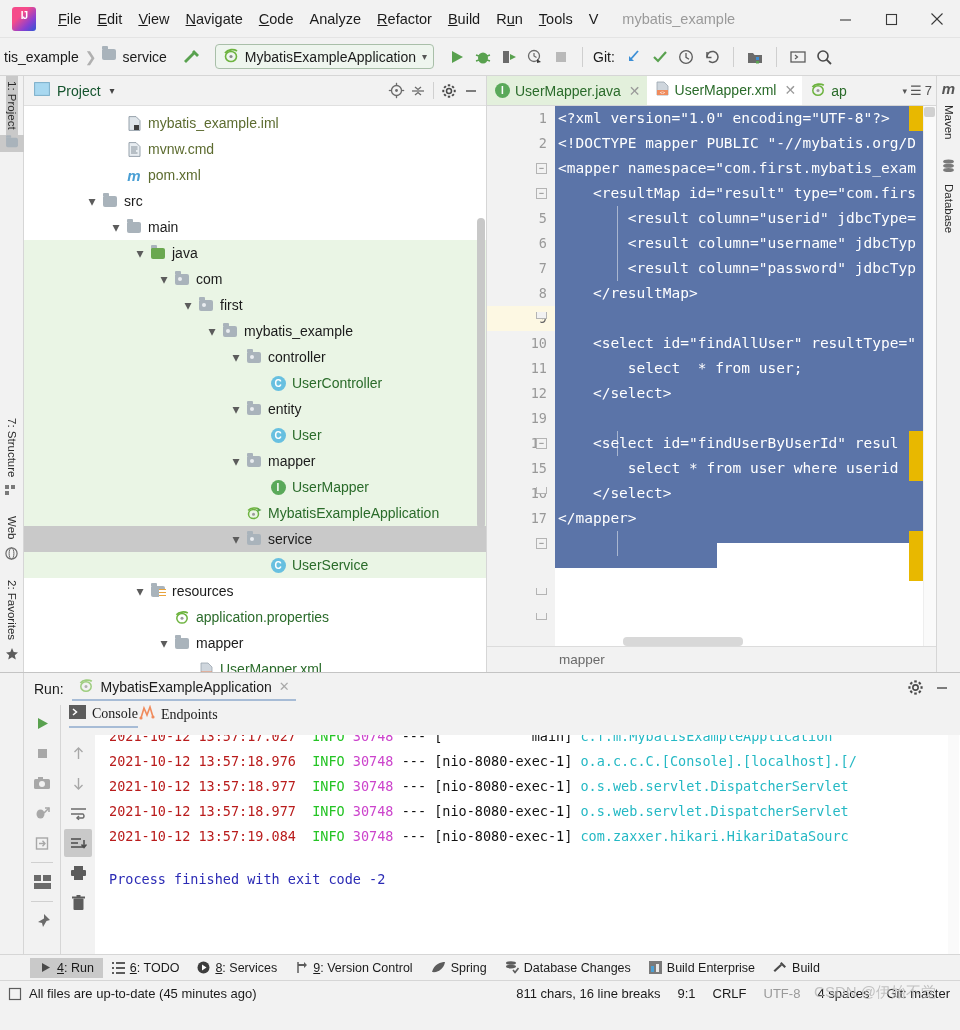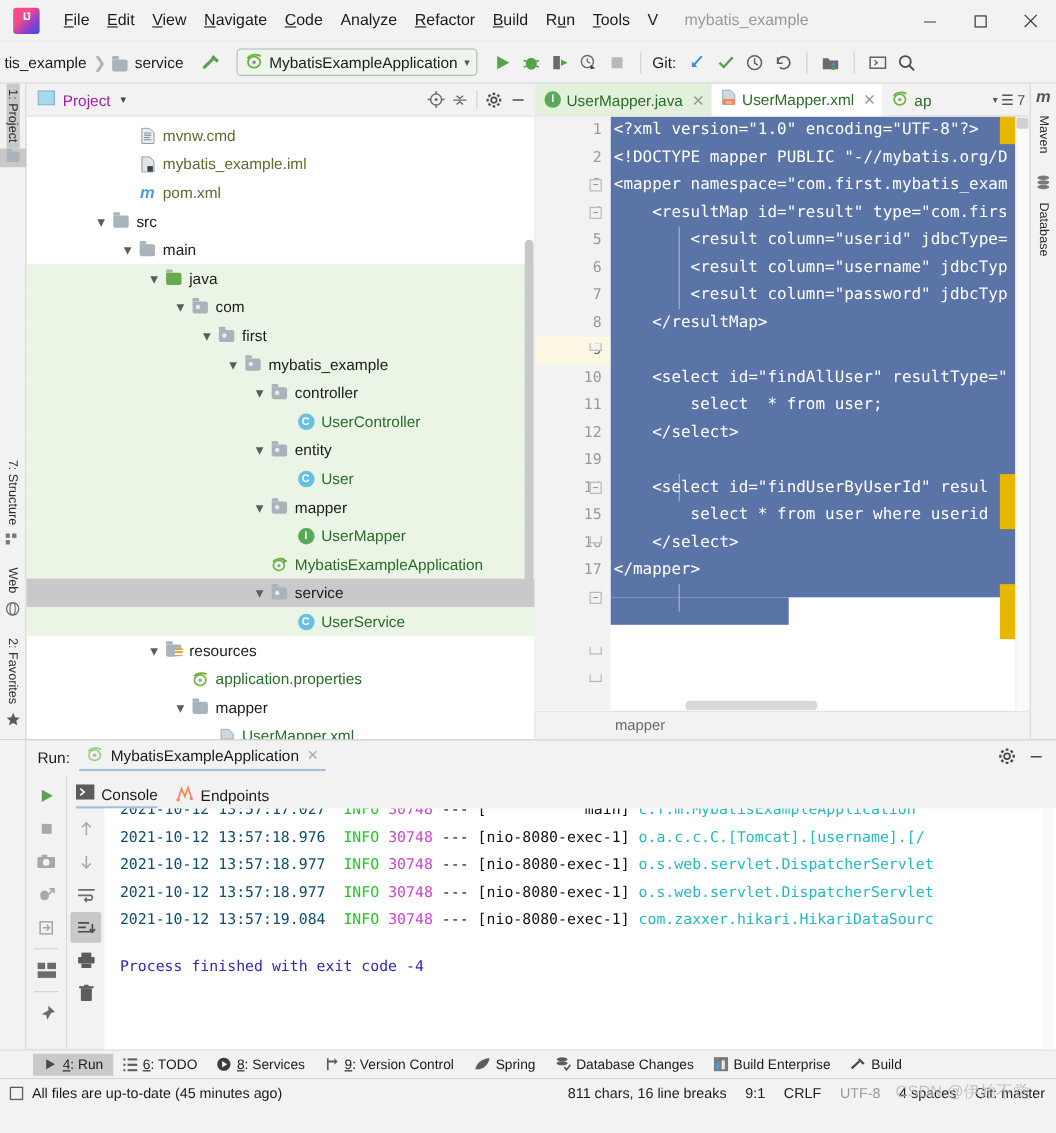--- a/index.html
+++ b/index.html
@@ -70,21 +70,21 @@
     padding:5px 0; white-space:nowrap; letter-spacing:0px;
   }
   .vlabel.sel { background:#c9c9c9; }
   .vitem{display:flex;flex-direction:column;align-items:center;}
 
   
   #project-panel{width:463px;background:#fff;display:flex;flex-direction:column;flex:none;
                  border-right:1px solid #d6d6d6;}
   #proj-head{height:30px;background:#f2f2f2;display:flex;align-items:center;
              padding:0 4px 0 10px;border-bottom:1px solid #e0e0e0;flex:none;}
-  #proj-head .title{font-size:14px;color:#a21caf;margin-left:7px;}
+  #proj-head .title{font-size:14px;color:#14532d;margin-left:7px;}
   .hicon{width:22px;height:22px;display:flex;align-items:center;justify-content:center;}
   #tree{flex:1;overflow:hidden;position:relative;padding-top:4px;}
   .trow{height:26px;display:flex;align-items:center;font-size:14px;white-space:nowrap;position:relative;}
   .trow .arrow{width:16px;display:flex;justify-content:center;color:#5c5c5c;flex:none;}
   .trow .ico{width:20px;display:flex;justify-content:center;align-items:center;flex:none;}
   .trow .txt{margin-left:4px;}
   .green-bg{background:#eaf5e5;}
   .sel-bg{background:#c9c9c9;}
   .c-green{color:#2a6b2a;}
   .c-dark{color:#1b1b1b;}
@@ -129,26 +129,26 @@
   #run-head .rl{font-size:14px;color:#1b1b1b;}
   #run-tab{display:flex;align-items:center;gap:7px;padding:0 6px 3px 6px;border-bottom:2px solid #a7bcd6;}
   #run-tab .nm{font-size:14px;color:#1b1b1b;}
   #run-head-right{margin-left:auto;display:flex;align-items:center;gap:10px;padding-right:10px;}
   #run-inner{flex:1;display:flex;min-height:0;}
   .rtoolcol{width:36px;display:flex;flex-direction:column;align-items:center;padding-top:4px;gap:2px;flex:none;}
   .rico{width:28px;height:28px;display:flex;align-items:center;justify-content:center;}
   .rico.on{background:#c9c9c9;border-radius:2px;}
   .rsep{width:22px;height:1px;background:#d0d0d0;margin:3px 0;}
   #console-col{flex:1;display:flex;flex-direction:column;min-width:0;border-left:1px solid #d6d6d6;}
-  #ctabs{height:30px;display:flex;align-items:flex-end;gap:16px;padding-left:8px;flex:none;}
+  #ctabs{height:30px;display:flex;align-items:flex-start;padding-left:8px;flex:none;font-family:Liberation Serif, serif;}
   .ctab{display:flex;align-items:center;gap:6px;font-size:14px;color:#1b1b1b;padding-bottom:3px;}
   .ctab.active{border-bottom:2px solid #a7bcd6;}
   #console{flex:1;background:#fff;position:relative;overflow:hidden;padding-top:2px;}
   .logline{height:25px;line-height:25px;font-family:"DejaVu Sans Mono",monospace;font-size:13.5px;white-space:pre;padding-left:14px;}
-  .lg-ts{color:#0c4a6e;} .lg-info{color:#24c424;} .lg-pid{color:#cc44cc;}
+  .lg-ts{color:#b91c1c;} .lg-info{color:#24c424;} .lg-pid{color:#cc44cc;}
   .lg-dash{color:#111;} .lg-thread{color:#111;} .lg-cls{color:#24b8c4;}
   .lg-done{color:#2b2bb5;}
   #console-scroll{position:absolute;right:1px;top:0;width:11px;height:100%;background:#fafafa;}
 
   
   #bottombar{height:26px;display:flex;align-items:center;background:#f2f2f2;border-top:1px solid #d6d6d6;
              padding-left:30px;gap:0;}
   .bbtn{display:flex;align-items:center;gap:5px;font-size:12.5px;color:#1b1b1b;padding:3px 9px;white-space:nowrap;}
   .bbtn.sel{background:#c9c9c9;}
   .bbtn .u{text-decoration:underline;}
@@ -205,21 +205,21 @@
     <div class="wbtn">
       <svg width="14" height="14" viewBox="0 0 14 14">
           <line x1="1.5" y1="1.5" x2="12.5" y2="12.5" stroke="#3a3a3a" stroke-width="1.1"></line>
           <line x1="12.5" y1="1.5" x2="1.5" y2="12.5" stroke="#3a3a3a" stroke-width="1.1"></line>
         </svg>
     </div>
   </div>
 </div>
 
 <div id="navbar">
-  <div style="display:flex;align-items:flex-end;margin-left:4px;">
+  <div style="display:flex;align-items:flex-start;margin-left:4px;">
     <span class="crumb">tis_example</span>
     <span class="crumb-sep">❯</span>
     <span class="folder" style="margin-right:6px;"></span>
     <span class="crumb">service</span>
   </div>
 
   <div class="tb-ico" style="margin-left:12px;">
     <svg width="20" height="20" viewBox="0 0 20 20">
         <path d="M4 16 L13 7 L11 5 L2 14 Z" fill="#59a14f"></path>
         <path d="M12 3 L17 8 L15 10 L10 5 Z" fill="#59a14f"></path>
@@ -406,41 +406,41 @@
           </svg>
       </span>
     </div>
     <div id="tree">
       <div id="tree-rows">
           <div class="trow">
             <span style="width:84px;flex:none;"></span>
             <span class="arrow"></span>
             <span class="ico">
               <svg width="13" height="15" viewBox="0 0 13 15">
+                <path d="M1 .6 h7 l4 4 v9.8 H1 z" fill="#dfe5ea" stroke="#8d99a4" stroke-width=".9"></path>
+                <rect x="6" y="9" width="5" height="5" fill="#3d3d3d"></rect>
+              </svg>
+            </span>
+            <span class="txt c-olive">mybatis_example.iml</span>
+          </div>
+          <div class="trow">
+            <span style="width:84px;flex:none;"></span>
+            <span class="arrow"></span>
+            <span class="ico">
+              <svg width="13" height="15" viewBox="0 0 13 15">
                 <path d="M1 .6 h7 l4 4 v9.8 H1 z" fill="#e8edf1" stroke="#8d99a4" stroke-width=".9"></path>
                 <g stroke="#7a8691" stroke-width=".9">
                   <line x1="3" y1="5" x2="9.5" y2="5"></line>
                   <line x1="3" y1="7" x2="9.5" y2="7"></line>
                   <line x1="3" y1="9" x2="8" y2="9"></line>
                   <line x1="3" y1="11" x2="9.5" y2="11"></line>
                 </g>
               </svg>
             </span>
             <span class="txt c-olive">mvnw.cmd</span>
-          </div>
-          <div class="trow">
-            <span style="width:84px;flex:none;"></span>
-            <span class="arrow"></span>
-            <span class="ico">
-              <svg width="13" height="15" viewBox="0 0 13 15">
-                <path d="M1 .6 h7 l4 4 v9.8 H1 z" fill="#dfe5ea" stroke="#8d99a4" stroke-width=".9"></path>
-                <rect x="6" y="9" width="5" height="5" fill="#3d3d3d"></rect>
-              </svg>
-            </span>
-            <span class="txt c-olive">mybatis_example.iml</span>
           </div>
           <div class="trow">
             <span style="width:84px;flex:none;"></span>
             <span class="arrow"></span>
             <span class="ico">
               <span style="font-style:italic;font-weight:bold;color:#4a9fd4;font-size:15px;line-height:1;">m</span>
             </span>
             <span class="txt c-olive">pom.xml</span>
           </div>
           <div class="trow">
@@ -885,26 +885,26 @@
               <svg width="15" height="16" viewBox="0 0 15 16">
                   <rect x="2.5" y="3.5" width="10" height="11.5" rx="1" fill="#5c5c5c"></rect>
                   <rect x="1" y="1.5" width="13" height="2" fill="#5c5c5c"></rect>
                   <rect x="5.5" y="0" width="4" height="2" fill="#5c5c5c"></rect>
                 </svg>
             </div>
           </div>
           <div id="console">
             <div id="console-lines">
                 <div class="logline" style="margin-top: -13px;"><span class="lg-ts">2021-10-12 13:57:17.027</span>  <span class="lg-info">INFO</span> <span class="lg-pid">30748</span> <span class="lg-dash">---</span> <span class="lg-thread">[           main]</span> <span class="lg-cls">c.f.m.MybatisExampleApplication</span></div>
-                <div class="logline"><span class="lg-ts">2021-10-12 13:57:18.976</span>  <span class="lg-info">INFO</span> <span class="lg-pid">30748</span> <span class="lg-dash">---</span> <span class="lg-thread">[nio-8080-exec-1]</span> <span class="lg-cls">o.a.c.c.C.[Tomcat].[username].[/</span></div>
+                <div class="logline"><span class="lg-ts">2021-10-12 13:57:18.976</span>  <span class="lg-info">INFO</span> <span class="lg-pid">30748</span> <span class="lg-dash">---</span> <span class="lg-thread">[nio-8080-exec-1]</span> <span class="lg-cls">o.a.c.c.C.[Console].[localhost].[/</span></div>
                 <div class="logline"><span class="lg-ts">2021-10-12 13:57:18.977</span>  <span class="lg-info">INFO</span> <span class="lg-pid">30748</span> <span class="lg-dash">---</span> <span class="lg-thread">[nio-8080-exec-1]</span> <span class="lg-cls">o.s.web.servlet.DispatcherServlet</span></div>
                 <div class="logline"><span class="lg-ts">2021-10-12 13:57:18.977</span>  <span class="lg-info">INFO</span> <span class="lg-pid">30748</span> <span class="lg-dash">---</span> <span class="lg-thread">[nio-8080-exec-1]</span> <span class="lg-cls">o.s.web.servlet.DispatcherServlet</span></div>
                 <div class="logline"><span class="lg-ts">2021-10-12 13:57:19.084</span>  <span class="lg-info">INFO</span> <span class="lg-pid">30748</span> <span class="lg-dash">---</span> <span class="lg-thread">[nio-8080-exec-1]</span> <span class="lg-cls">com.zaxxer.hikari.HikariDataSourc</span></div>
                 <div style="height: 18px;"></div>
-                <div class="logline lg-done">Process finished with exit code -4</div>
+                <div class="logline lg-done">Process finished with exit code -2</div>
               </div>
             <div id="console-scroll"></div>
           </div>
         </div>
       </div>
     </div>
   </div>
 </div>
 
 <div id="bottombar">

